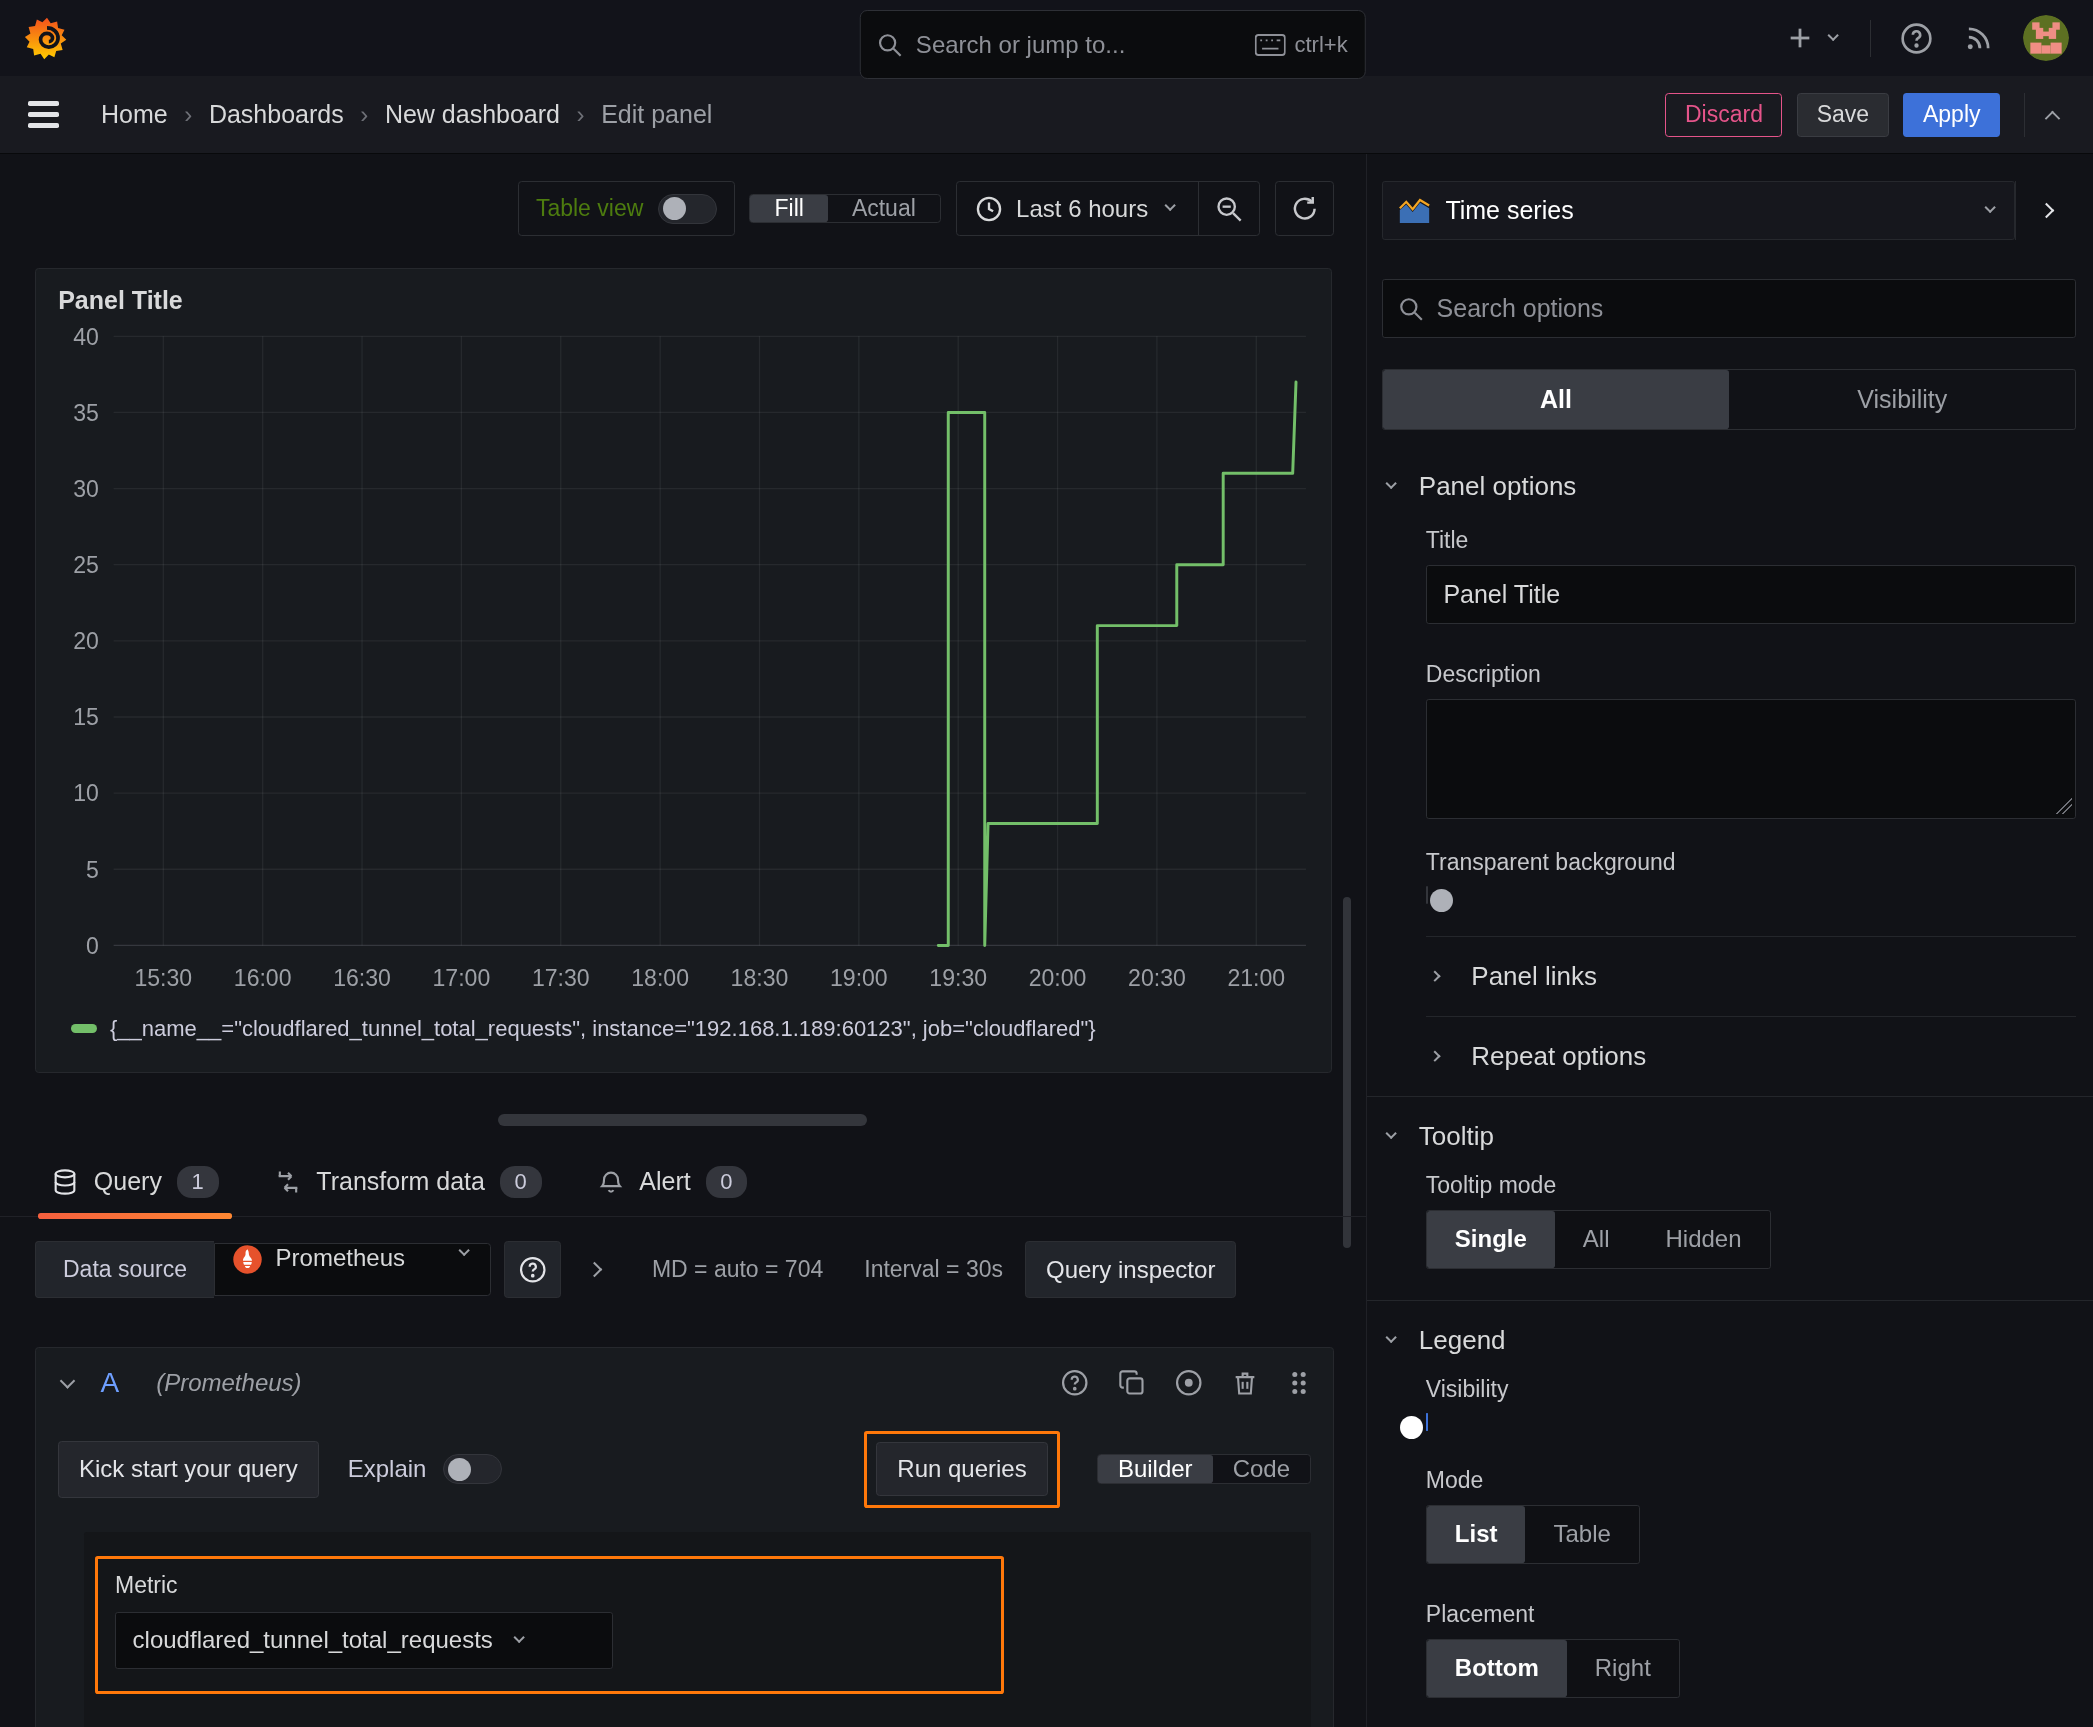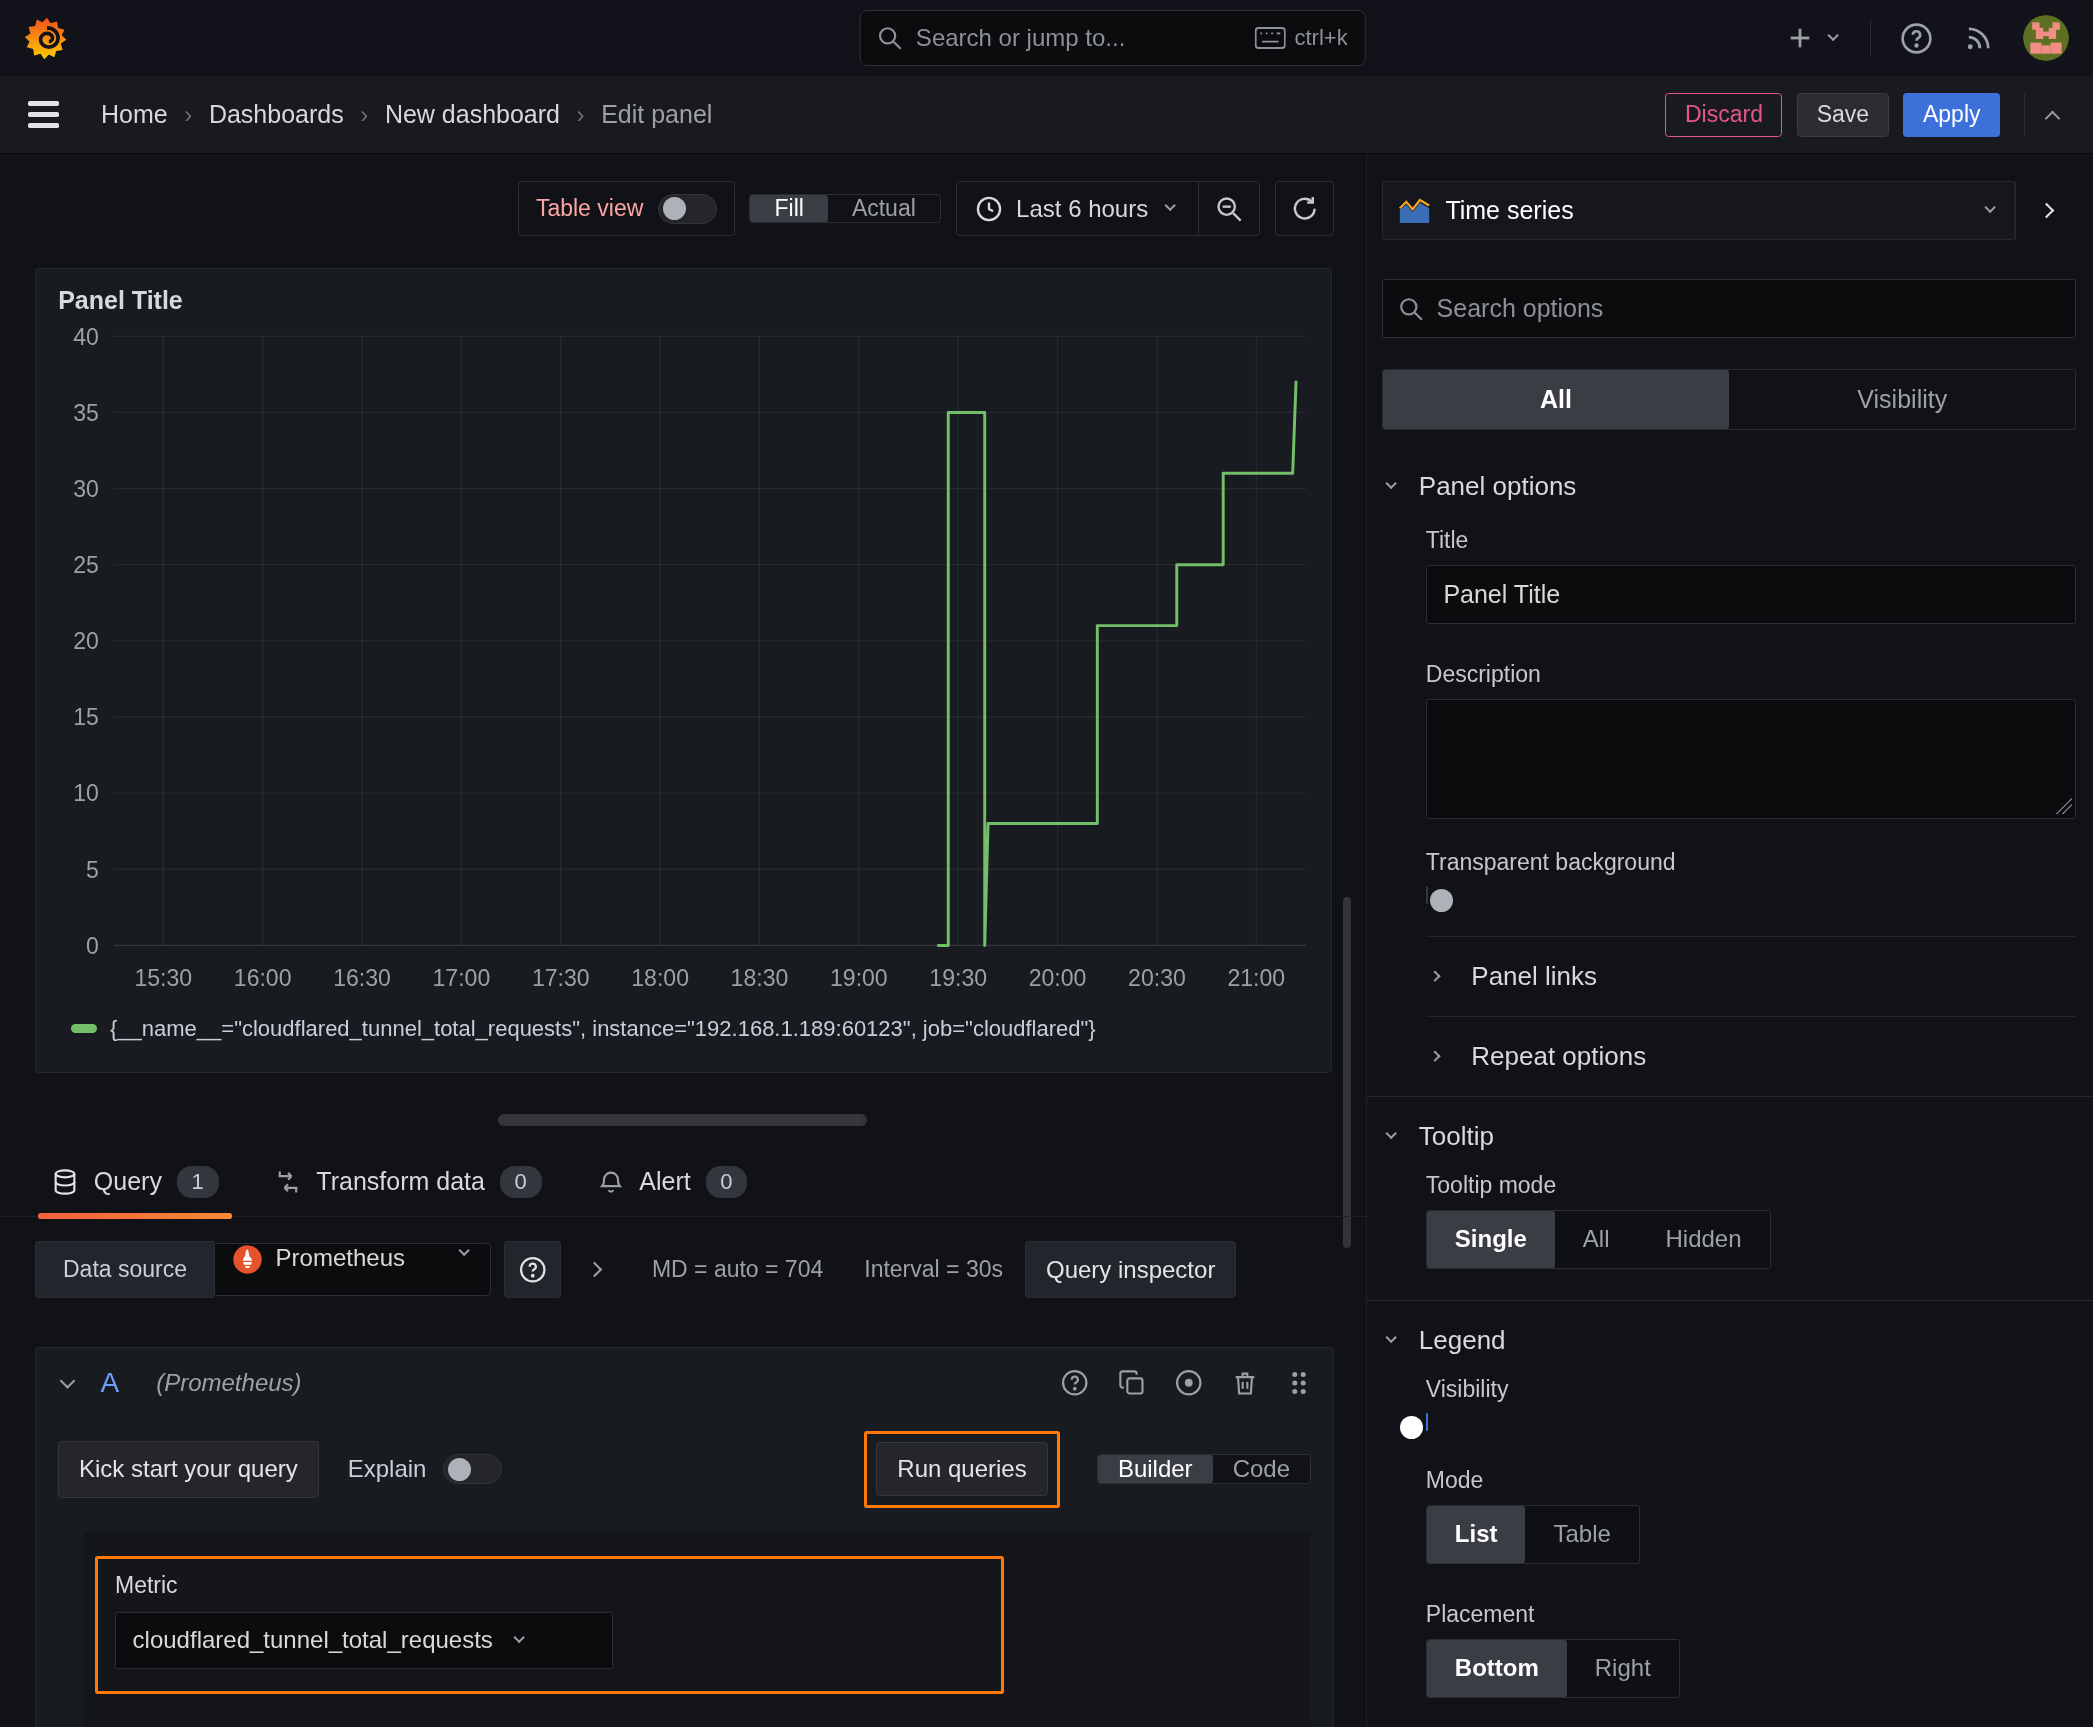--- a/index.html
+++ b/index.html
@@ -2,21 +2,21 @@
 <html style="font-size:14.8px"><head>
 <meta charset="utf-8">
 <style>
   * { margin:0; padding:0; box-sizing:border-box; }
   html,body { background:#0b0c0e; }
   body { font-family:"Liberation Sans", sans-serif; color:#ccccdc; }
   .app { position:relative; width:2093px; height:1728px; background:#111217; overflow:hidden; }
 
   
   .topbar { position:relative; height:76px; background:#12131a; display:flex; align-items:center; padding:0 24px; }
-  .search-wrap { position:absolute; left:50%; top:10px; transform:translateX(-37%); width:506px; height:56px;
+  .search-wrap { position:absolute; left:50%; top:10px; transform:translateX(-37%); width:506px; height:69px;
     background:#0b0c0e; border:0.9px solid #2e3036; border-radius:7.4px; display:flex; align-items:center; padding:0 16.6px; gap:13px; }
   .search-ph { color:#8e9097; font-size:24px; flex:1; }
   .shortcut { color:#8e9097; font-size:22px; display:flex; align-items:center; gap:9.2px; }
   .top-right { margin-left:auto; display:flex; align-items:center; gap:28px; }
   .icon-btn { display:flex; align-items:center; justify-content:center; color:#9da0a6; cursor:pointer; }
   .vdiv { width:0.9px; height:37px; background:#2c2e33; }
   .avatar { width:46px; height:46px; border-radius:50%; overflow:hidden; }
 
   
   .crumbbar { height:78px; background:#191a20; border-bottom:0.9px solid #08090b; display:flex; align-items:center; padding:0 31px 0 28px; }
@@ -34,21 +34,21 @@
   .collapse-up { margin-left:9.2px; padding-left:18.5px; border-left:0.9px solid #2c2e33; height:44px; display:flex; align-items:center; }
 
   
   .content { position:relative; display:flex; height:1575px; }
   .left-col { position:relative; width:1366px; height:100%; }
   .right-panel { position:relative; width:727px; height:100%; border-left:0.9px solid #202127; padding:0 16.6px 0 14.8px; overflow:hidden; }
 
   
   .toolbar-row { position:absolute; top:27px; right:32px; display:flex; align-items:center; gap:14.8px; }
   .tool-group { display:flex; align-items:center; background:#111217; border:0.9px solid #2c2e33; border-radius:3.7px; height:55px; }
-  .tableview { padding:0 16.6px; gap:14.8px; display:flex; align-items:center; font-size:23px; color:#fca5a5; }
+  .tableview { padding:0 16.6px; gap:14.8px; display:flex; align-items:center; font-size:23px; color:#4d7c0f; }
   .seg { display:flex; align-items:center; height:100%; }
   .seg-item { padding:0 24px; height:100%; display:flex; align-items:center; font-size:23px; color:#9da0a6; cursor:pointer; border-radius:2.8px; }
   .seg-item.sel { background:#3a3d44; color:#fff; }
   .timepick { display:flex; align-items:center; padding:0 18.5px; gap:13px; font-size:24px; color:#d8d9da; height:100%; cursor:pointer; }
   .tp-zoom { border-left:0.9px solid #2c2e33; height:100%; width:61px; display:flex; align-items:center; justify-content:center; }
   .refresh-btn { width:59px; height:55px; }
   .tool-group.square { justify-content:center; }
 
   
   .toggle { position:relative; width:59px; height:30px; border-radius:15.7px; background:#24262c; border:0.9px solid #33353b; cursor:pointer; flex:none; }

